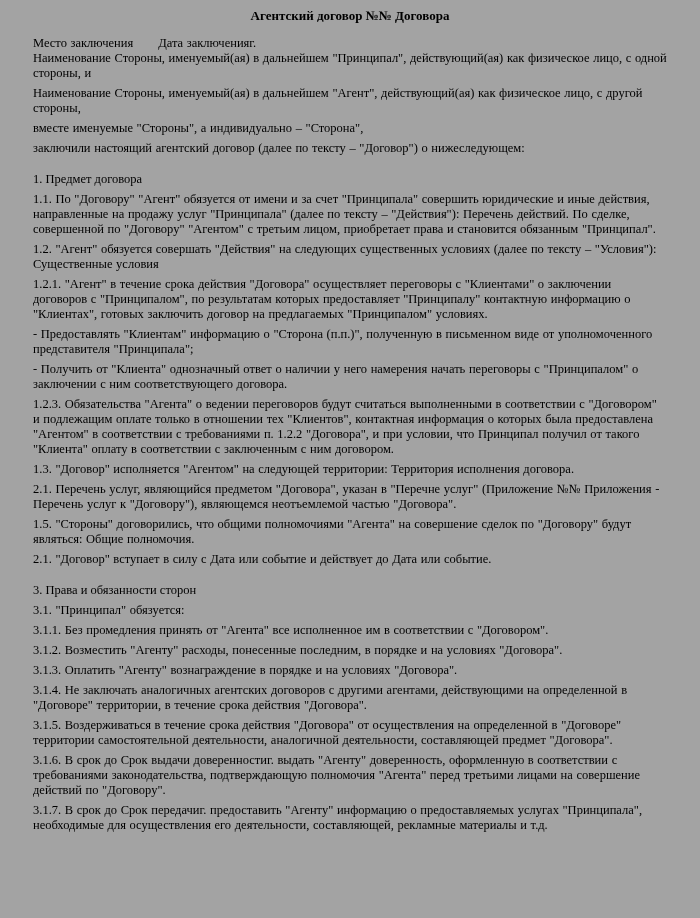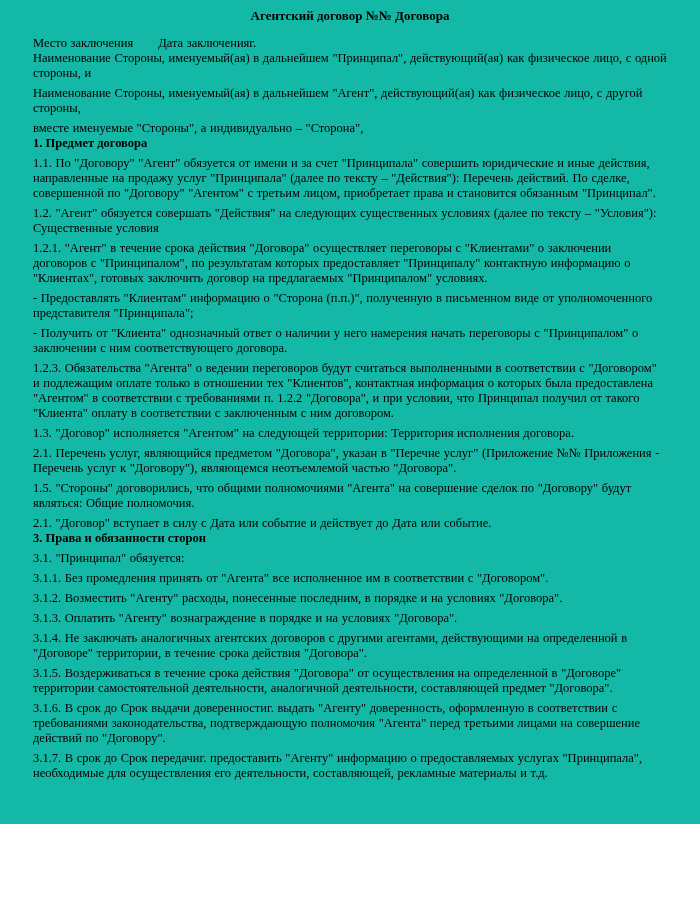--- a/index.html
+++ b/index.html
@@ -6,23 +6,23 @@
   html, body { background: #ffffff; }
   body {
     width: 700px;
     height: 918px;
     overflow: hidden;
     font-family: "Liberation Serif", "DejaVu Serif", serif;
     color: #000000;
   }
   .page {
     width: 700px;
-    height: 824px;
+    height: 918px;
     padding: 8px 33px 0 33px;
-    background: #14b8a6;
+    background: #a3a3a3;
   }
   .doc-title {
     font-size: 13px;
     font-weight: bold;
     text-align: center;
     line-height: 16px;
     margin-bottom: 7px;
   }
   .para {
     font-size: 12.5px;
@@ -35,38 +35,40 @@
     margin-top: 12px;
   }
   .meta-line .date-label {
     margin-left: 25px;
   }
   .no-gap {
     margin-top: 0;
   }
   .section-heading {
     font-size: 12.5px;
-    font-weight: bold;
+    font-weight: normal;
     line-height: 15px;
+    margin-top: 16px;
   }
 </style>
 </head>
 <body>
 
 <div class="page">
 
   <div class="doc-title">Агентский договор №№ Договора</div>
 
   <p class="para meta-line">
     <span>Место заключения</span><span class="date-label">Дата заключенияг.</span>
   </p>
 
   <p class="para no-gap">Наименование Стороны, именуемый(ая) в дальнейшем "Принципал", действующий(ая) как физическое лицо, с одной стороны, и</p>
   <p class="para">Наименование Стороны, именуемый(ая) в дальнейшем "Агент", действующий(ая) как физическое лицо, с другой стороны,</p>
   <p class="para">вместе именуемые "Стороны", а индивидуально – "Сторона",</p>
+  <p class="para">заключили настоящий агентский договор (далее по тексту – "Договор") о нижеследующем:</p>
 
   <div>
     <div class="section-heading">1. Предмет договора</div>
     <p class="para">1.1. По "Договору" "Агент" обязуется от имени и за счет "Принципала" совершить юридические и иные действия, направленные на продажу услуг "Принципала" (далее по тексту – "Действия"): Перечень действий. По сделке, совершенной по "Договору" "Агентом" с третьим лицом, приобретает права и становится обязанным "Принципал".</p>
     <p class="para">1.2. "Агент" обязуется совершать "Действия" на следующих существенных условиях (далее по тексту – "Условия"): Существенные условия</p>
     <p class="para">1.2.1. "Агент" в течение срока действия "Договора" осуществляет переговоры с "Клиентами" о заключении договоров с "Принципалом", по результатам которых предоставляет "Принципалу" контактную информацию о "Клиентах", готовых заключить договор на предлагаемых "Принципалом" условиях.</p>
     <p class="para">- Предоставлять "Клиентам" информацию о "Сторона (п.п.)", полученную в письменном виде от уполномоченного представителя "Принципала";</p>
     <p class="para">- Получить от "Клиента" однозначный ответ о наличии у него намерения начать переговоры с "Принципалом" о заключении с ним соответствующего договора.</p>
     <p class="para">1.2.3. Обязательства "Агента" о ведении переговоров будут считаться выполненными в соответствии с "Договором" и подлежащим оплате только в отношении тех "Клиентов", контактная информация о которых была предоставлена "Агентом" в соответствии с требованиями п. 1.2.2 "Договора", и при условии, что Принципал получил от такого "Клиента" оплату в соответствии с заключенным с ним договором.</p>
     <p class="para">1.3. "Договор" исполняется "Агентом" на следующей территории: Территория исполнения договора.</p>

